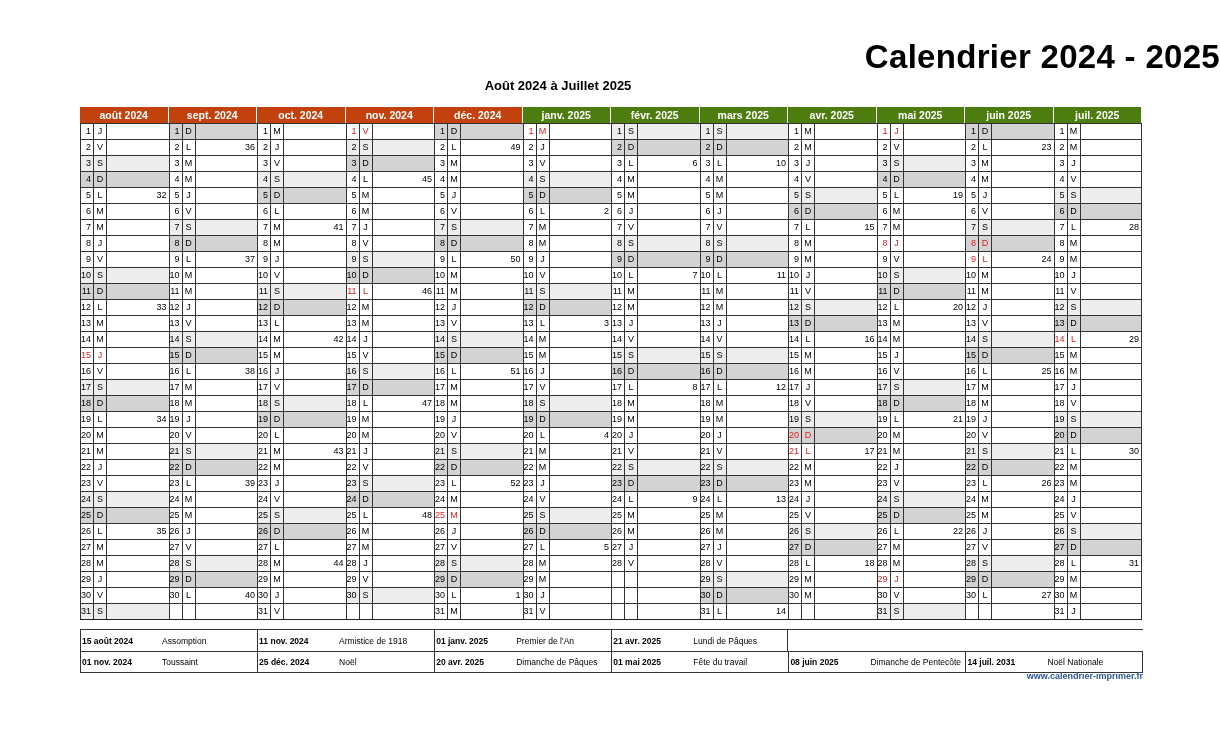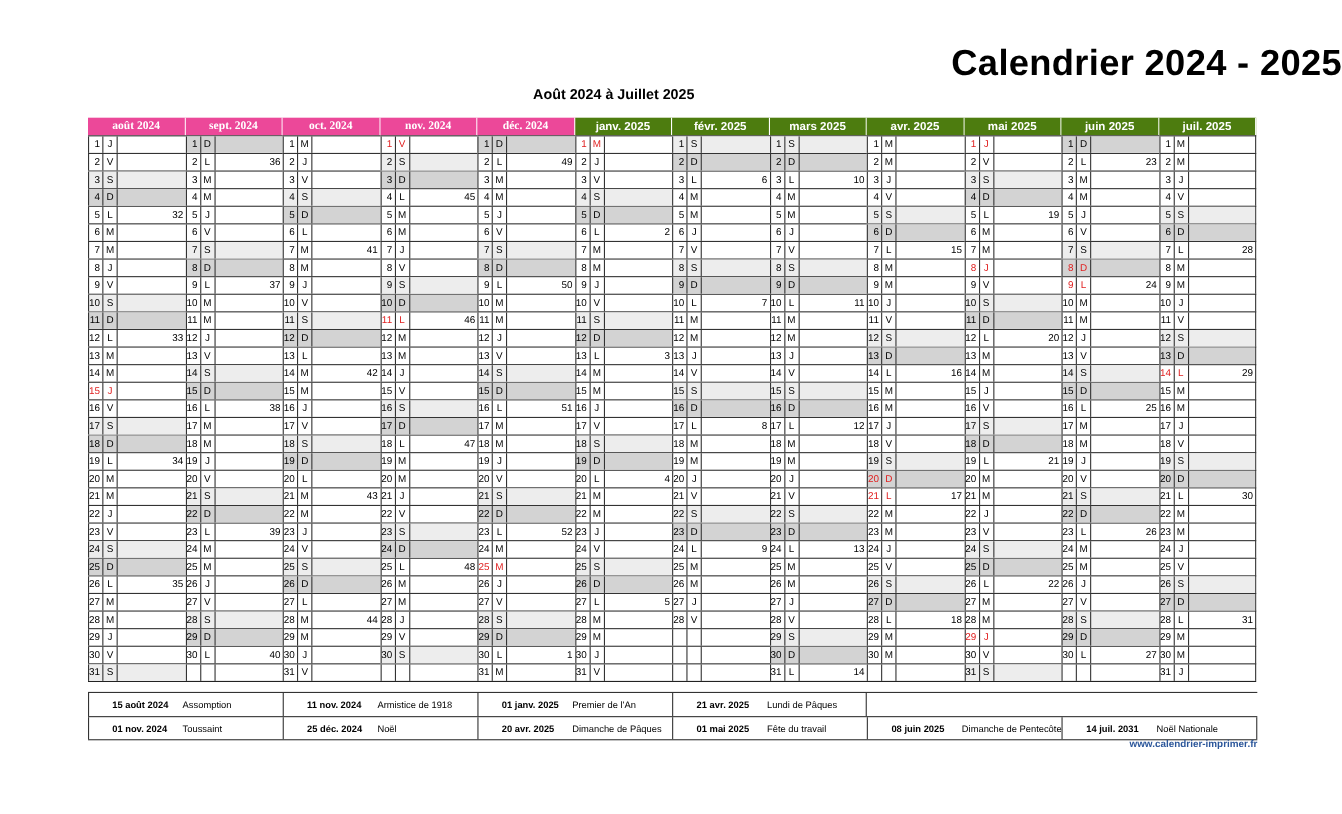--- a/index.html
+++ b/index.html
@@ -2,38 +2,38 @@
 <html><head>
 <meta charset="utf-8">
 <style>
   html, body { margin:0; padding:0; background:#ffffff; }
   body { width:1220px; height:740px; position:relative; font-family:"Liberation Sans", sans-serif; color:#000; overflow:hidden; }
   .title { position:absolute; left:0; width:1220px; top:38px; text-align:right; font-weight:bold; font-size:33px; letter-spacing:0.3px; }
   .subtitle { position:absolute; left:0; width:1116px; top:78px; text-align:center; font-weight:bold; font-size:13px; }
   .grid { position:absolute; left:80px; top:107px; width:1062px; display:flex; border-bottom:1px solid #222; }
   .month { width:88.5px; box-sizing:border-box; }
   .mhead { height:16px; line-height:16px; color:#fff; font-weight:bold; font-size:10.5px; text-align:center; border-right:1px solid #fff; box-sizing:border-box; }
-  .mhead.green { background:#ec4899;font-family:Liberation Serif, serif; }
+  .mhead.green { background:#c2410c; }
   .mhead.blue { background:#4d7c0f; }
   .row { display:flex; height:16px; box-sizing:border-box; border-top:1px solid #333; font-size:9px; line-height:15px; }
   .c { box-sizing:border-box; border-left:1px solid #333; }
   .month:last-child .row { border-right:1px solid #333; }
   .cn { width:13px; text-align:right; padding-right:2px; }
   .cl { width:13px; text-align:center; }
   .cb { flex:1; text-align:right; padding-right:2px; }
   .row.sat .cn, .row.sat .cl, .row.sat .cb { background:#ededed; }
   .row.sun .cn, .row.sun .cl, .row.sun .cb { background:#d3d3d3; }
   .row.hol .cn, .row.hol .cl { color:#e02020; }
   .holidays { position:absolute; left:80px; top:629px; width:1063px; border-top:1px solid #333; border-bottom:1px solid #333; }
   .hrow { display:flex; height:21px; box-sizing:border-box; }
   .hrow + .hrow { border-top:1px solid #333; }
-  .hcell { width:177.1px; box-sizing:border-box; border-left:1px solid #333; display:flex; align-items:center; font-size:8.5px; padding-left:21px; }
+  .hcell { width:177.1px; box-sizing:border-box; border-left:1px solid #333; display:flex; align-items:center; font-size:8.5px; padding-left:1px; }
   .hcell:last-child { border-right:1px solid #333; }
   .hdate { font-weight:bold; width:64px; white-space:nowrap; }
-  .hname { white-space:nowrap; }
+  .hname { white-space:nowrap;margin-left:16px; }
   .site { position:absolute; right:77px; top:671px; font-size:9px; font-weight:bold; color:#2b569a;padding-left:28px; }
 </style>
 </head>
 <body>
 
 <div class="title">Calendrier 2024 - 2025</div>
 <div class="subtitle">Août 2024 à Juillet 2025</div>
 
 <div class="grid" id="grid">
     <div class="month">

